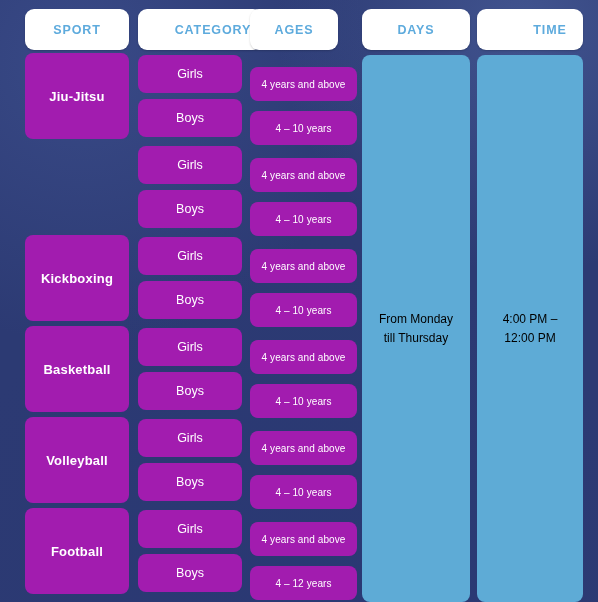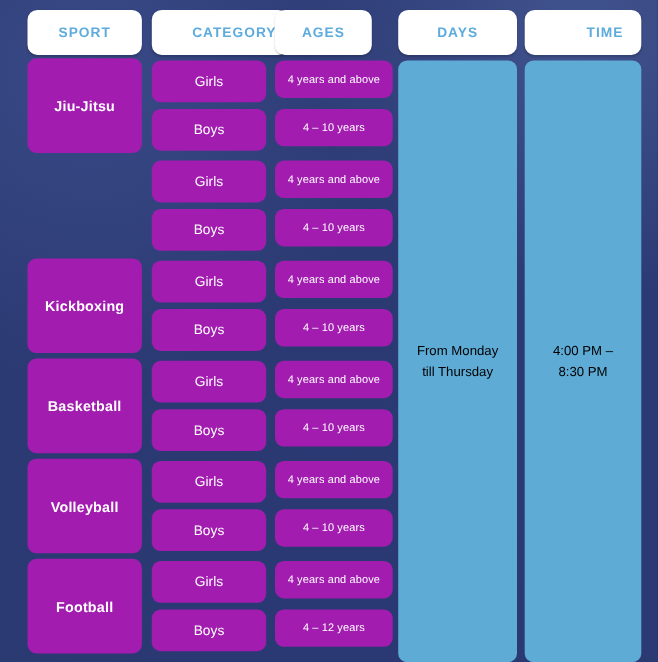--- a/index.html
+++ b/index.html
@@ -91,20 +91,21 @@
   }
   .cat-girls { top: 2px; }
   .cat-boys  { top: 46px; }
 
   .age-cell {
     left: 250px;
     width: 107px;
     height: 34px;
     font-size: 10px;
     letter-spacing: 0.1px;
+    margin-top: 12px;
   }
   .age-girls { top: 2px; }
   .age-boys  { top: 46px; }
 
   
   .tall-cell {
     position: absolute;
     top: 2px;
     background: #5eabd6;
     border-radius: 8px;
@@ -190,18 +191,18 @@
     <div class="tall-cell days-cell">
       <div>
         <span>From Monday</span>
         <span>till Thursday</span>
       </div>
     </div>
 
     <div class="tall-cell time-cell">
       <div>
         <span>4:00 PM –</span>
-        <span>8:30 PM</span>
+        <span>12:00 PM</span>
       </div>
     </div>
 
   </div>
 </div>
 
 </body></html>

